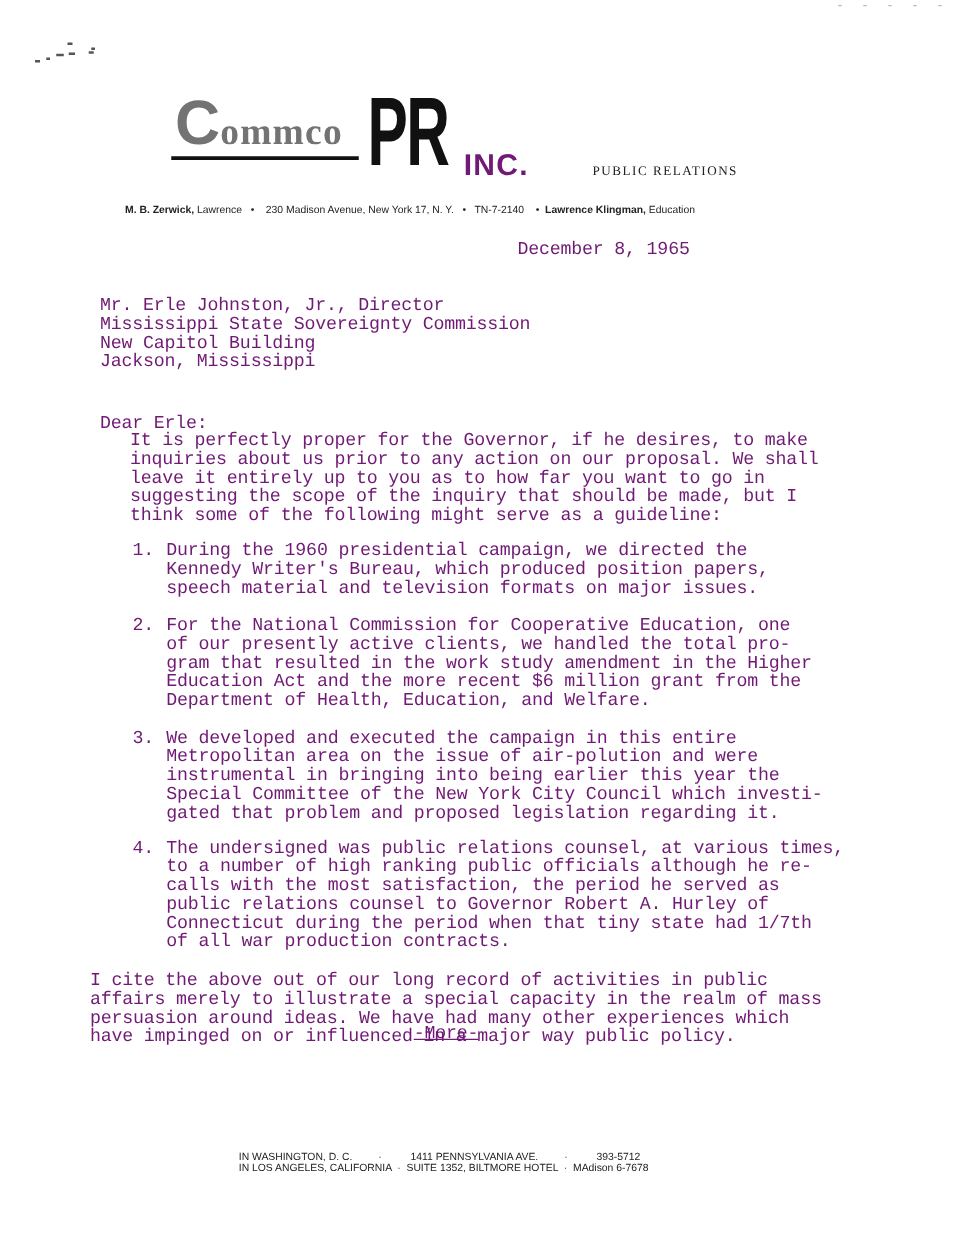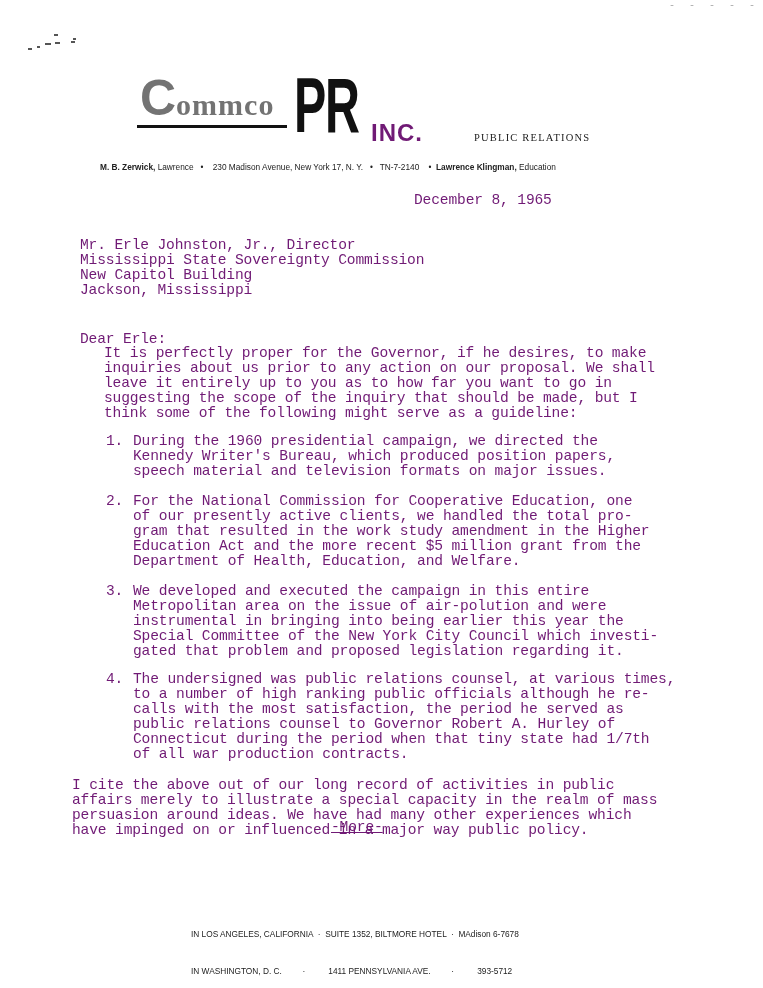--- a/index.html
+++ b/index.html
@@ -33,21 +33,21 @@
     .item .txt { position: absolute; left: 27px; top: 0; white-space: pre; }
     .i1 { top: 434px; }
     .i2 { top: 494px; }
     .i3 { top: 584px; }
     .i4 { top: 672px; }
     .p2 { left: 72px; top: 778px; }
     .more { left: 331px; top: 820px; text-decoration: underline; }
 
     .footer { position: absolute; left: 191px; font-family: "Liberation Sans", sans-serif; font-size: 8.3px; color: #222; white-space: pre; text-align: center; }
     .f1 { top: 929px; }
-    .f2 { top: 966px; }
+    .f2 { top: 920px; }
   </style>
 </head>
 <body>
 
 <div class="topdots">- - - - -</div>
 <div class="specks">
   <div class="speck" style="left:0;top:14px;width:4px"></div>
   <div class="speck" style="left:9px;top:12px;width:3px"></div>
   <div class="speck" style="left:17px;top:9px;width:6px"></div>
   <div class="speck" style="left:27px;top:8px;width:5px"></div>
@@ -81,21 +81,21 @@
   <span class="num">1.</span>
   <span class="txt">During the 1960 presidential campaign, we directed the
 Kennedy Writer's Bureau, which produced position papers,
 speech material and television formats on major issues.</span>
 </div>
 <div class="item mono i2">
   <span class="num">2.</span>
   <span class="txt">For the National Commission for Cooperative Education, one
 of our presently active clients, we handled the total pro-
 gram that resulted in the work study amendment in the Higher
-Education Act and the more recent $5 million grant from the
+Education Act and the more recent $6 million grant from the
 Department of Health, Education, and Welfare.</span>
 </div>
 <div class="item mono i3">
   <span class="num">3.</span>
   <span class="txt">We developed and executed the campaign in this entire
 Metropolitan area on the issue of air-polution and were
 instrumental in bringing into being earlier this year the
 Special Committee of the New York City Council which investi-
 gated that problem and proposed legislation regarding it.</span>
 </div>

